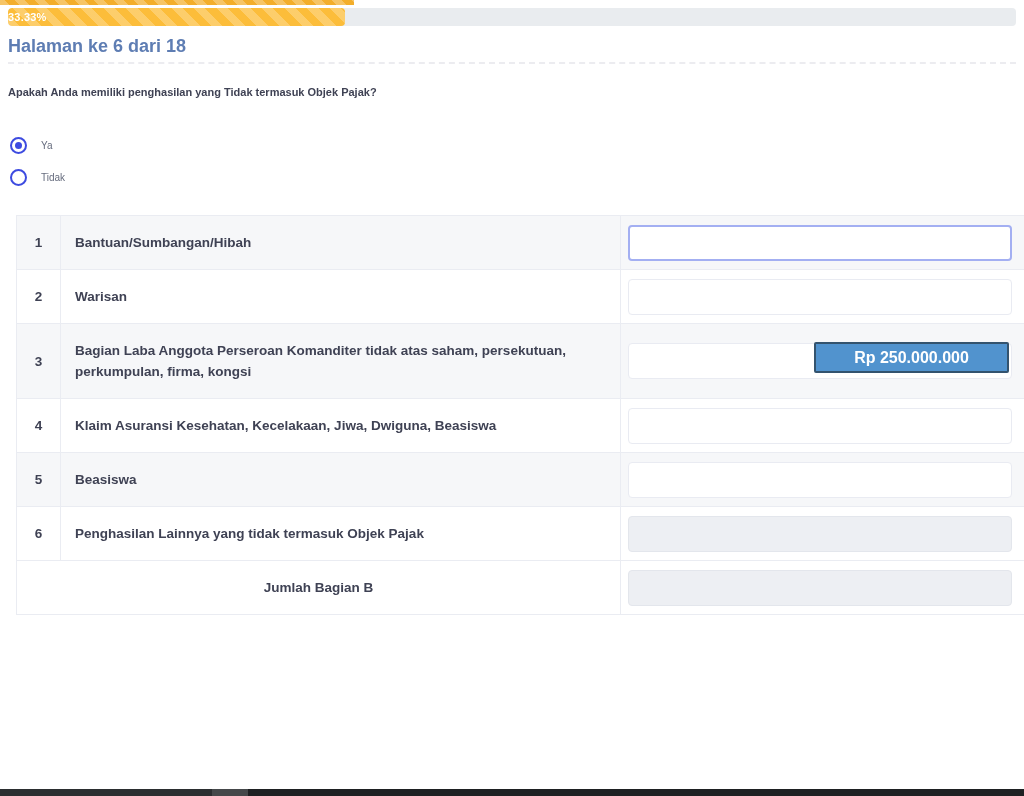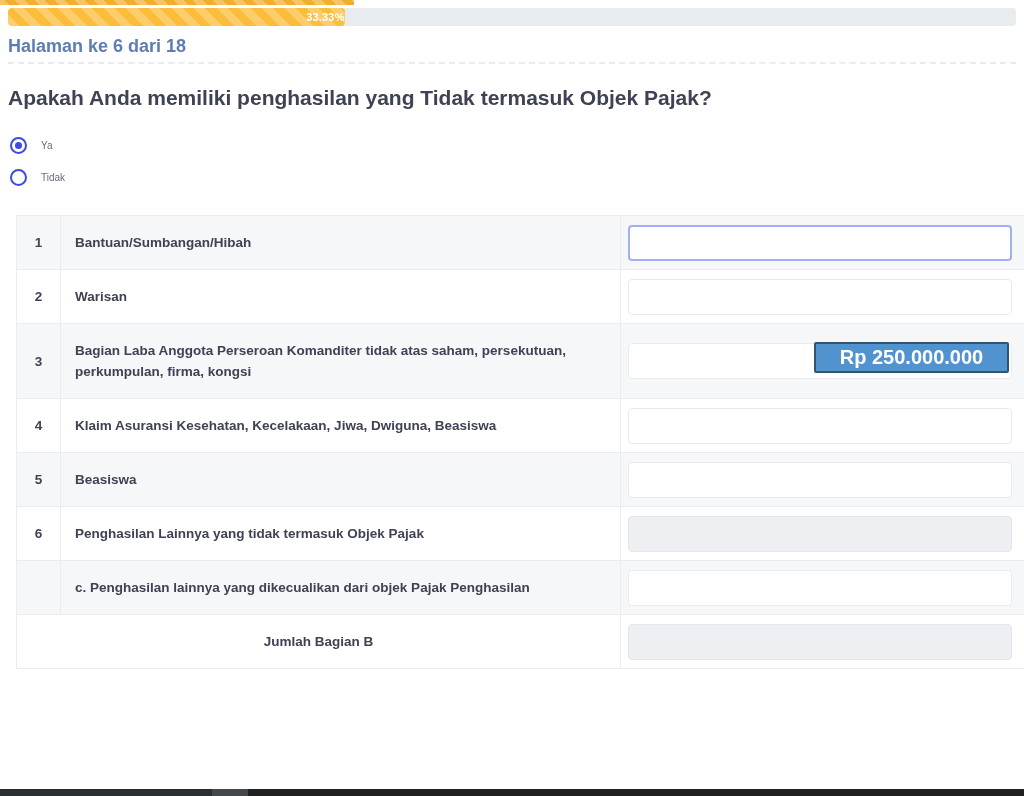--- a/index.html
+++ b/index.html
@@ -24,31 +24,31 @@
     background:repeating-linear-gradient(45deg,rgba(255,255,255,.28) 0 7px,rgba(255,255,255,0) 7px 14px),#f3ae2b;
   }
   
   .progress-track{
     position:absolute;top:8px;left:8px;width:1008px;height:18px;
     background:var(--track-gray);border-radius:4px;overflow:hidden;
   }
   .progress-fill{
     height:100%;width:33.4%;
     background:repeating-linear-gradient(45deg,rgba(255,255,255,.25) 0 8px,rgba(255,255,255,0) 8px 16px),var(--accent-orange);
-    border-radius:4px;display:flex;align-items:center;justify-content:flex-end;
+    border-radius:4px;display:flex;align-items:center;justify-content:flex-start;
   }
   .progress-label{font-size:11px;font-weight:700;color:#fff;letter-spacing:.2px;}
   .page-indicator{
     position:absolute;top:36px;left:8px;font-size:18px;font-weight:700;color:var(--indicator-blue);
   }
   .dashed-sep{
     position:absolute;top:62px;left:8px;width:1008px;border-top:2px dashed #ececf0;
   }
   .question{
-    position:absolute;top:86px;left:8px;font-size:21px;font-weight:600;color:var(--text-dark);
+    position:absolute;top:86px;left:8px;font-size:11px;font-weight:600;color:var(--text-dark);
   }
   .radio-group{position:absolute;top:132px;left:10px;}
   .radio-row{display:flex;align-items:center;height:26px;margin-bottom:6px;cursor:pointer;}
   .radio-circle{
     width:17px;height:17px;border:2.5px solid var(--radio-blue);border-radius:50%;
     background:#fff;display:inline-flex;align-items:center;justify-content:center;flex:0 0 auto;
   }
   .radio-circle.selected::after{
     content:"";width:7px;height:7px;border-radius:50%;background:var(--radio-blue);
   }
@@ -71,21 +71,21 @@
     width:100%;height:36px;border-radius:4px;background:#fff;border:1px solid #e9ebf2;outline:none;
     font:inherit;padding:0 8px;
   }
   .amount-input.focused{border:2px solid var(--focus-border);}
   .amount-input.disabled{background:#edeff3;border:1px solid #e3e6ec;}
   
   .value-badge{
     position:absolute;left:814px;top:342px;width:195px;height:31px;
     background:var(--badge-blue);border:2px solid var(--badge-border);border-radius:2px;
     display:flex;align-items:center;justify-content:center;
-    color:#fff;font-size:20px;font-weight:700;font-family:"Liberation Sans",sans-serif;
+    color:#fff;font-size:16px;font-weight:700;font-family:"Liberation Sans",sans-serif;
   }
   
   .bottom-bar{position:absolute;left:0;bottom:0;width:1024px;height:7px;background:#1e2022;}
   .bottom-bar .seg1{position:absolute;left:0;top:0;width:212px;height:100%;background:#2b2e30;}
   .bottom-bar .seg2{position:absolute;left:212px;top:0;width:36px;height:100%;background:#45484a;}
 </style>
 </head>
 <body>
 
 <div class="page">
@@ -140,25 +140,20 @@
         <tr class="zebra">
           <td class="cell-no">5</td>
           <td class="cell-desc">Beasiswa</td>
           <td class="cell-input"><input type="text" class="amount-input normal" style=""></td>
         </tr>
         <tr class="">
           <td class="cell-no">6</td>
           <td class="cell-desc">Penghasilan Lainnya yang tidak termasuk Objek Pajak</td>
           <td class="cell-input"><input type="text" class="amount-input disabled" disabled="" style=""></td>
         </tr>
-        <tr class="zebra">
-          <td class="cell-no"></td>
-          <td class="cell-desc">c. Penghasilan lainnya yang dikecualikan dari objek Pajak Penghasilan</td>
-          <td class="cell-input"><input type="text" class="amount-input normal" style=""></td>
-        </tr>
         <tr class="">
           <td colspan="2" class="total-cell">Jumlah Bagian B</td>
           <td class="cell-input"><input type="text" class="amount-input disabled" disabled="" style=""></td>
         </tr>
       </tbody>
   </table>
 
   <div class="value-badge">Rp 250.000.000</div>
 
   <div class="bottom-bar">

